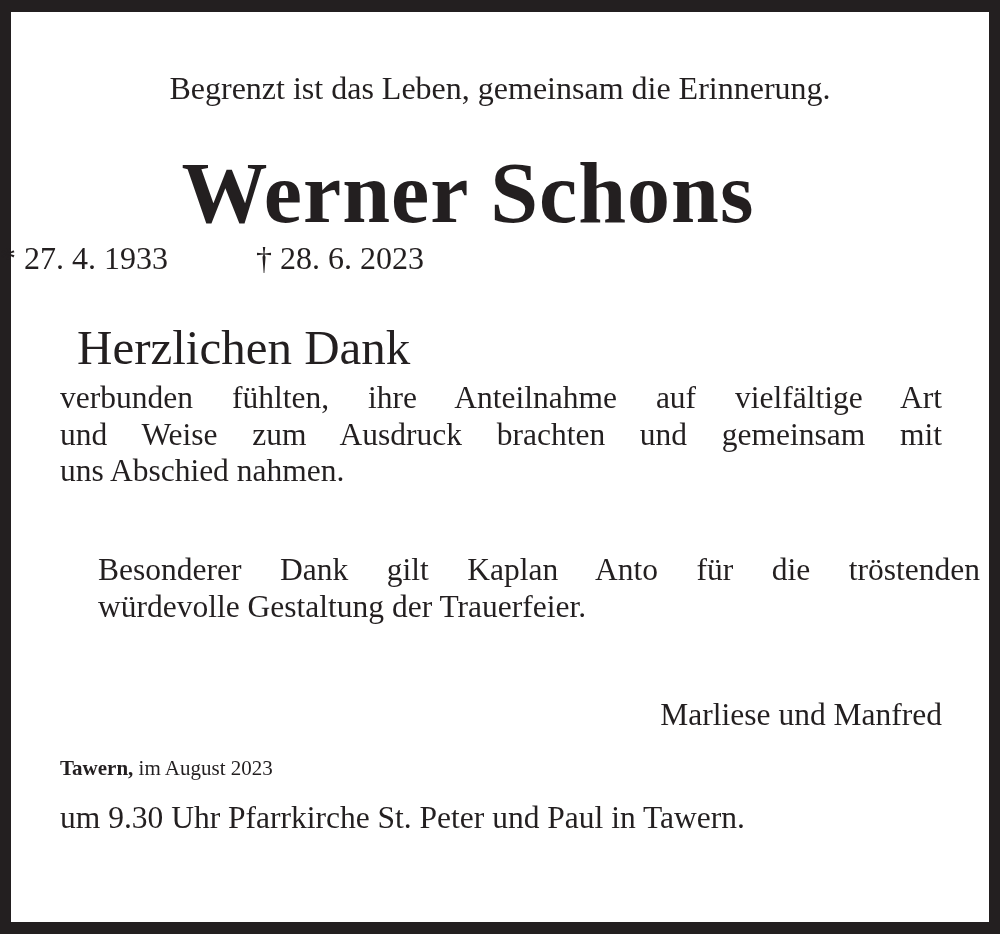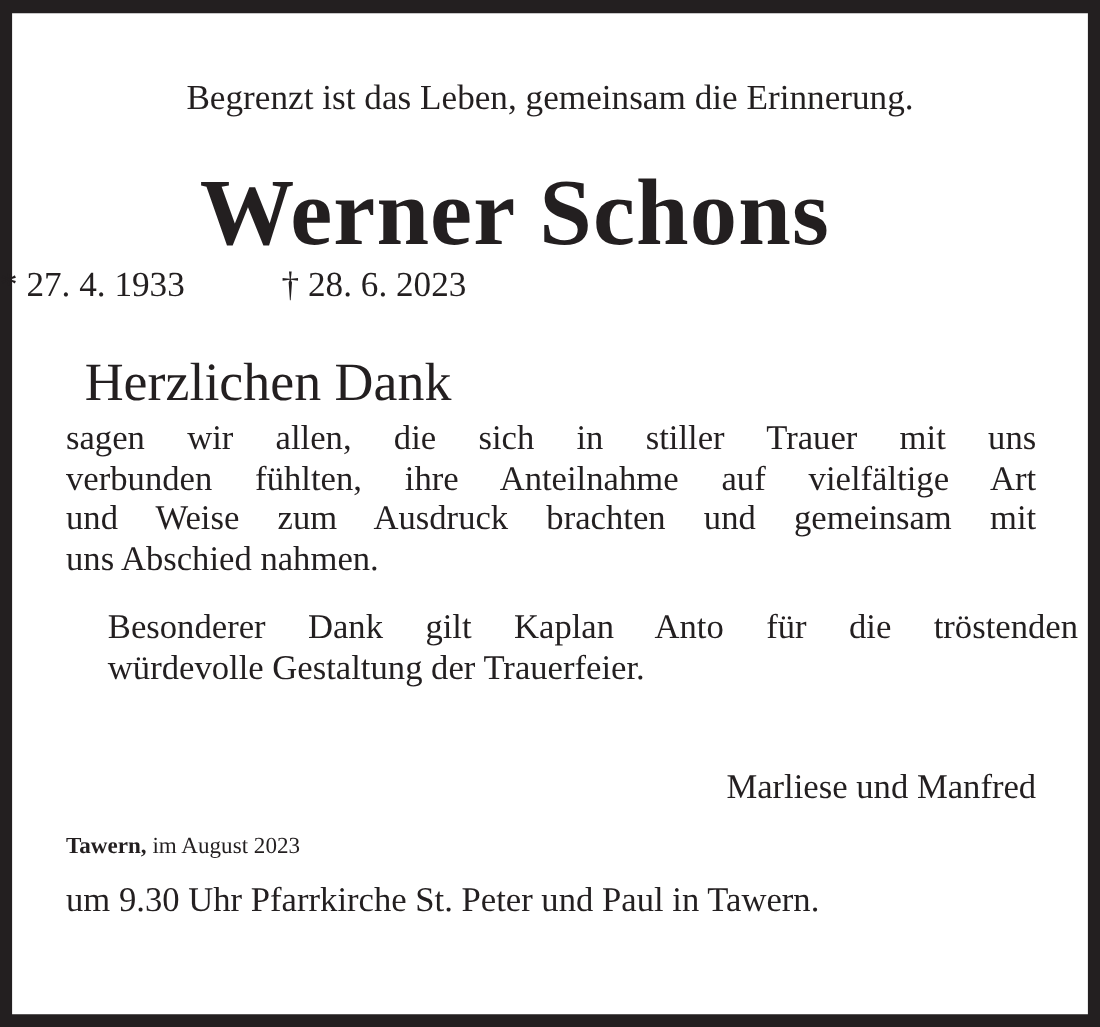--- a/index.html
+++ b/index.html
@@ -116,21 +116,20 @@
   <span>*</span>
   <span>27. 4. 1933</span>
   <span class="gap"></span>
   <span>†</span>
   <span>28. 6. 2023</span>
 </p>
 
 <h2 class="txt heading" style="font-weight:normal;">Herzlichen Dank</h2>
 
 <div class="txt para para1">
-  <span class="line">sagen wir allen, die sich in stiller Trauer mit uns</span>
   <span class="line">verbunden fühlten, ihre Anteilnahme auf vielfältige Art</span>
   <span class="line">und Weise zum Ausdruck brachten und gemeinsam mit</span>
   <span class="line last">uns Abschied nahmen.</span>
 </div>
 
 <div class="txt para para2">
   <span class="line">Besonderer Dank gilt Kaplan Anto für die tröstenden</span>
   <span class="line last">würdevolle Gestaltung der Trauerfeier.</span>
 </div>
 

